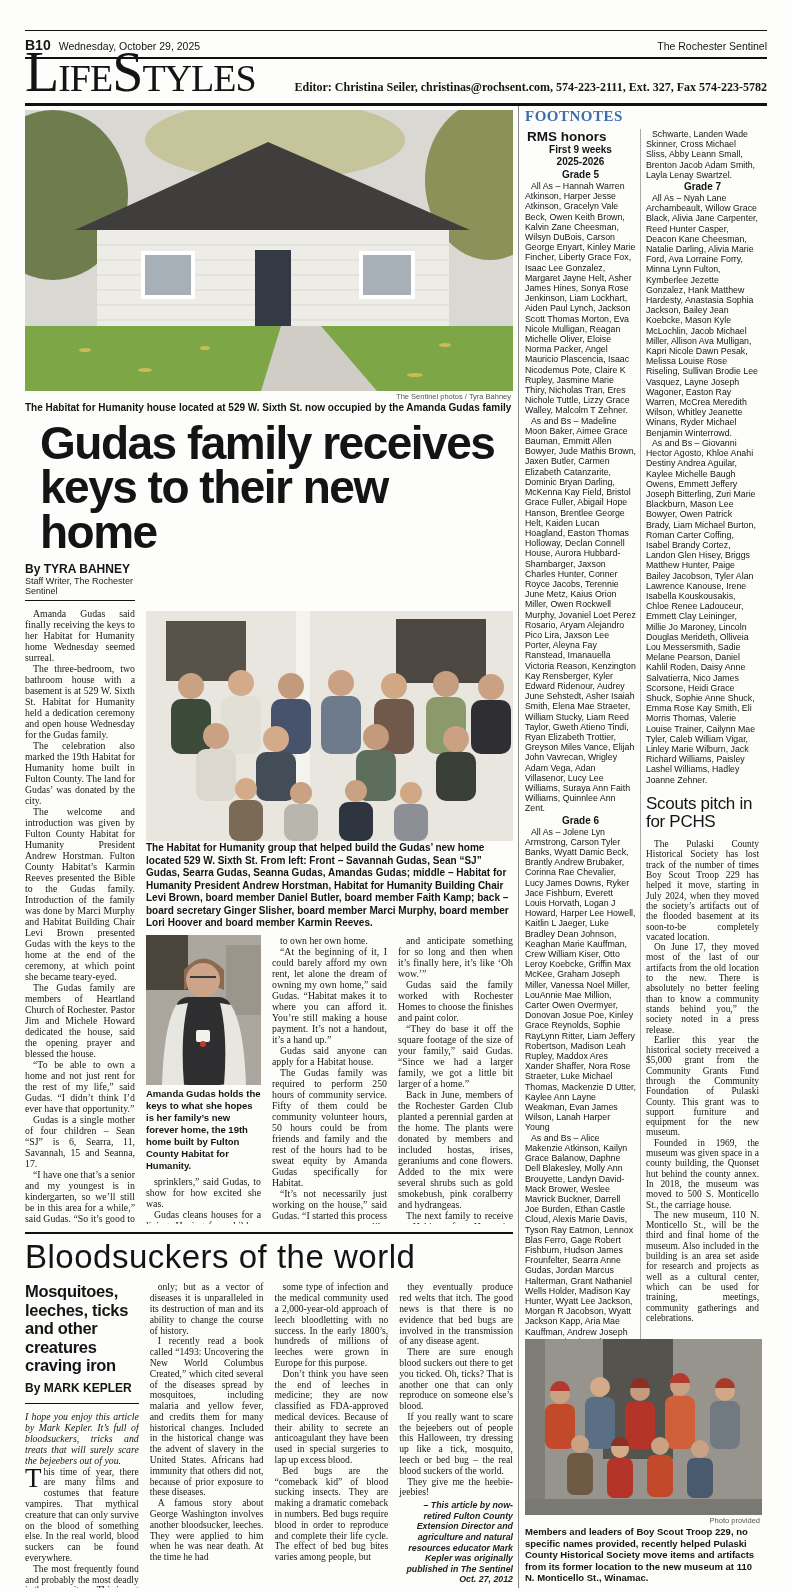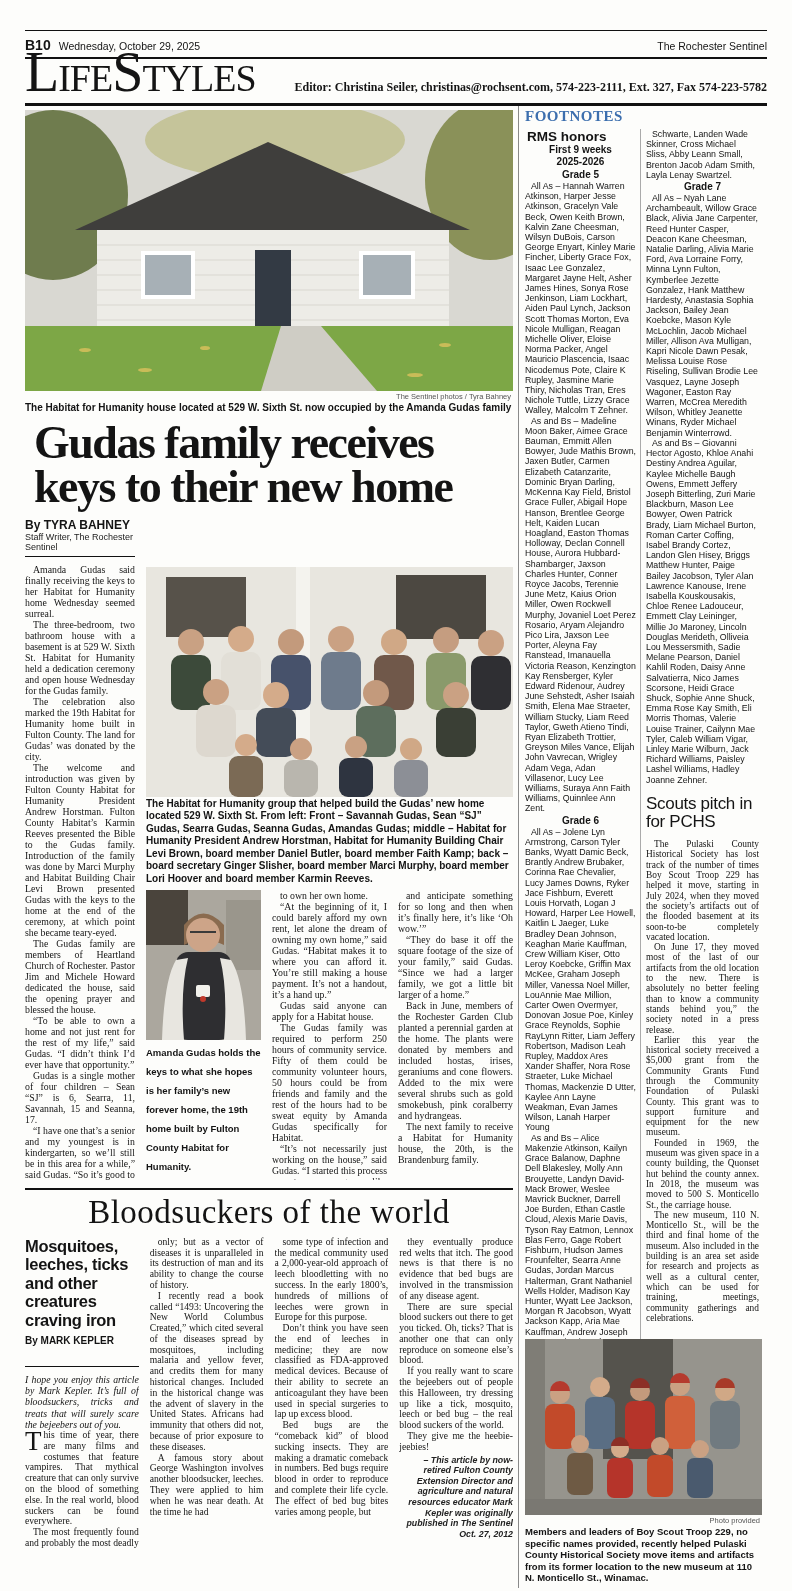--- a/index.html
+++ b/index.html
@@ -24,42 +24,42 @@
 
   .content { display:flex; height:1482px; overflow:hidden; }
   .main-col { width:493px; padding-right:5px; }
   .rail { width:244px; border-left:1px solid #8a8a8a; padding-left:6px; }
 
   
   .photo { display:block; background:#cfcfca; }
   .credit { font-family:"Liberation Sans", sans-serif; font-size:7.5px; color:#555; text-align:right; padding:1px 2px 0 0; }
   .caption { font-family:"Liberation Sans", sans-serif; font-weight:bold; font-size:10px; line-height:12.5px; padding-top:1px; }
 
-  .headline { font-family:Liberation Serif, serif; font-weight:bold; font-size:46px; line-height:0.97; letter-spacing:-1.5px; margin:6px 0 8px 9px; }
+  .headline { font-family:Liberation Sans, sans-serif; font-weight:bold; font-size:46px; line-height:0.97; letter-spacing:-1.5px; margin:6px 0 8px 15px; }
   .byline-block { border-bottom:1px solid #111; padding-bottom:4px; margin-bottom:7px; width:115px; font-family:"Liberation Sans", sans-serif; }
   .byline-name { font-weight:bold; font-size:12px; }
   .byline-title { font-size:9px; color:#222; }
 
   .story-flex { display:flex; height:662px; overflow:hidden; }
   .story-col1 { width:115px; margin-right:11px; overflow:hidden; }
   .story-right { width:367px; padding-top:49px; }
   .story-subrow { display:flex; margin-top:5px; height:294px; overflow:hidden; }
   .story-col { width:115px; margin-right:11px; overflow:hidden; }
   .story-col:last-child { margin-right:0; }
   .story-para { font-size:9.8px; line-height:11px; text-align:justify; text-indent:8px; }
-  .small-caption { font-family:"Liberation Sans", sans-serif; font-weight:bold; font-size:9.5px; line-height:19px; padding:3px 0 4px 0; }
+  .small-caption { font-family:"Liberation Sans", sans-serif; font-weight:bold; font-size:9.5px; line-height:12px; padding:3px 0 4px 0; }
 
   
   .bs-section { border-top:2px solid #111; margin-top:8px; padding-top:2px; }
-  .bs-headline { font-family:Liberation Serif, serif; font-size:33px; text-align:center; letter-spacing:0.5px; padding:2px 0 6px 0; }
+  .bs-headline { font-family:Liberation Sans, sans-serif; font-size:33px; text-align:left; letter-spacing:0.5px; padding:2px 0 6px 0; }
   .bs-cols { display:flex; height:312px; overflow:hidden; }
   .bs-col { width:115px; margin-right:11px; overflow:hidden; }
   .bs-col:last-child { margin-right:0; }
   .bs-subhead { font-family:"Liberation Sans", sans-serif; font-weight:bold; font-size:16.5px; line-height:1.12; letter-spacing:-0.3px; }
-  .bs-byline { font-family:"Liberation Sans", sans-serif; font-weight:bold; font-size:10px; margin-top:6px; padding-bottom:20px; border-bottom:1.5px solid #111; }
+  .bs-byline { font-family:"Liberation Sans", sans-serif; font-weight:bold; font-size:12px; margin-top:6px; padding-bottom:8px; border-bottom:1.5px solid #111; }
   .bs-intro { font-style:italic; font-size:9.8px; line-height:11.2px; margin-top:7px; text-align:justify; }
   .bs-para { font-size:9.6px; line-height:10.8px; text-align:justify; text-indent:8px; }
   .dropcap { float:left; font-size:27px; line-height:21px; padding:1px 2px 0 0; font-family:"Liberation Serif", serif; }
   .no-indent { text-indent:0; }
   .bs-credit { font-family:"Liberation Sans", sans-serif; font-style:italic; font-weight:bold; font-size:8.8px; line-height:10.6px; text-align:right; margin-top:2px; color:#222; }
 
   
   .footnotes-title { font-family:Liberation Serif, serif; font-weight:bold; font-size:15px; color:#3d6fae; text-align:left; letter-spacing:0.5px; padding:2px 0 4px 0; }
   .fn-cols { display:flex; height:1210px; overflow:hidden; }
   .fn-col { width:115px; }
@@ -225,20 +225,21 @@
                   <p class="story-para">to own her own home.</p>
                   <p class="story-para">“At the beginning of it, I could barely afford my own rent, let alone the dream of owning my own home,” said Gudas. “Habitat makes it to where you can afford it. You’re still making a house payment. It’s not a handout, it’s a hand up.”</p>
                   <p class="story-para">Gudas said anyone can apply for a Habitat house.</p>
                   <p class="story-para">The Gudas family was required to perform 250 hours of community service. Fifty of them could be community volunteer hours, 50 hours could be from friends and family and the rest of the hours had to be sweat equity by Amanda Gudas specifically for Habitat.</p>
                   <p class="story-para">“It’s not necessarily just working on the house,” said Gudas. “I started this process over two years ago, so like to have it finally come to fruition is like, ‘Oh, it’s here,’ you know? You anticipate</p>
                 </div>
             </div>
             <div class="story-col">
               <div>
                   <p class="story-para">and anticipate something for so long and then when it’s finally here, it’s like ‘Oh wow.’”</p>
+                  <p class="story-para">Gudas said the family worked with Rochester Homes to choose the finishes and paint color.</p>
                   <p class="story-para">“They do base it off the square footage of the size of your family,” said Gudas. “Since we had a larger family, we got a little bit larger of a home.”</p>
                   <p class="story-para">Back in June, members of the Rochester Garden Club planted a perennial garden at the home. The plants were donated by members and included hostas, irises, geraniums and cone flowers. Added to the mix were several shrubs such as gold smokebush, pink coralberry and hydrangeas.</p>
                   <p class="story-para">The next family to receive a Habitat for Humanity house, the 20th, is the Brandenburg family.</p>
                 </div>
             </div>
           </div>
         </div>
       </div>
 
       <div class="bs-section">
@@ -263,21 +264,21 @@
           <div class="bs-col">
             <div>
                 <p class="bs-para">some type of infection and the medical community used a 2,000-year-old approach of leech bloodletting with no success. In the early 1800’s, hundreds of millions of leeches were grown in Europe for this purpose.</p>
                 <p class="bs-para">Don’t think you have seen the end of leeches in medicine; they are now classified as FDA-approved medical devices. Because of their ability to secrete an anticoagulant they have been used in special surgeries to lap up excess blood.</p>
                 <p class="bs-para">Bed bugs are the “comeback kid” of blood sucking insects. They are making a dramatic comeback in numbers. Bed bugs require blood in order to reproduce and complete their life cycle. The effect of bed bug bites varies among people, but</p>
               </div>
           </div>
           <div class="bs-col">
             <div>
                 <p class="bs-para">they eventually produce red welts that itch. The good news is that there is no evidence that bed bugs are involved in the transmission of any disease agent.</p>
-                <p class="bs-para">There are sure special blood suckers out there to get you ticked. Oh, ticks? That is another one that can only reproduce on someone else’s blood.</p>
+                <p class="bs-para">There are sure enough blood suckers out there to get you ticked. Oh, ticks? That is another one that can only reproduce on someone else’s blood.</p>
                 <p class="bs-para">If you really want to scare the bejeebers out of people this Halloween, try dressing up like a tick, mosquito, leech or bed bug – the real blood suckers of the world.</p>
                 <p class="bs-para">They give me the heebie-jeebies!</p>
               </div>
             <div class="bs-credit">– This article by now-retired Fulton County Extension Director and agriculture and natural resources educator Mark Kepler was originally published in The Sentinel Oct. 27, 2012</div>
           </div>
         </div>
       </div>
     </div>
 
     <div class="rail">

